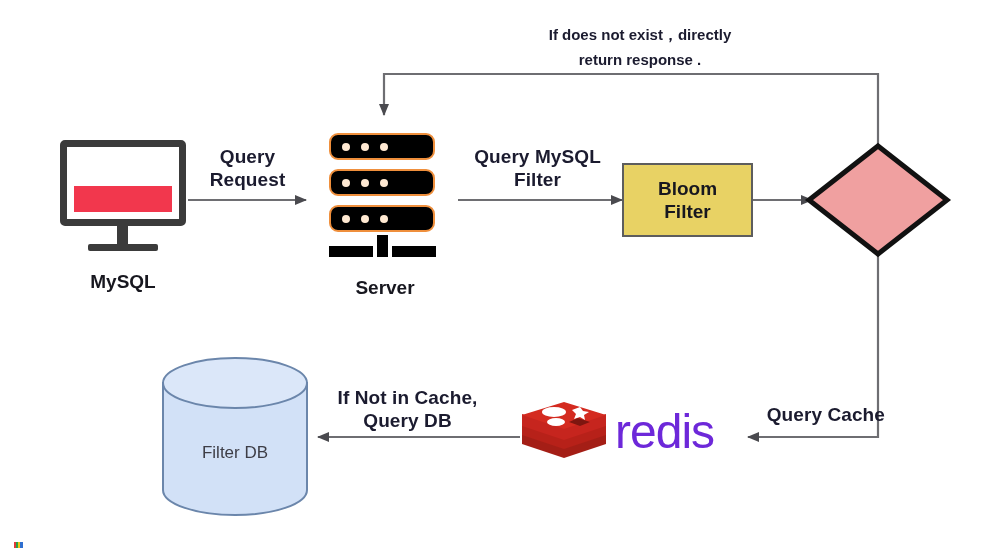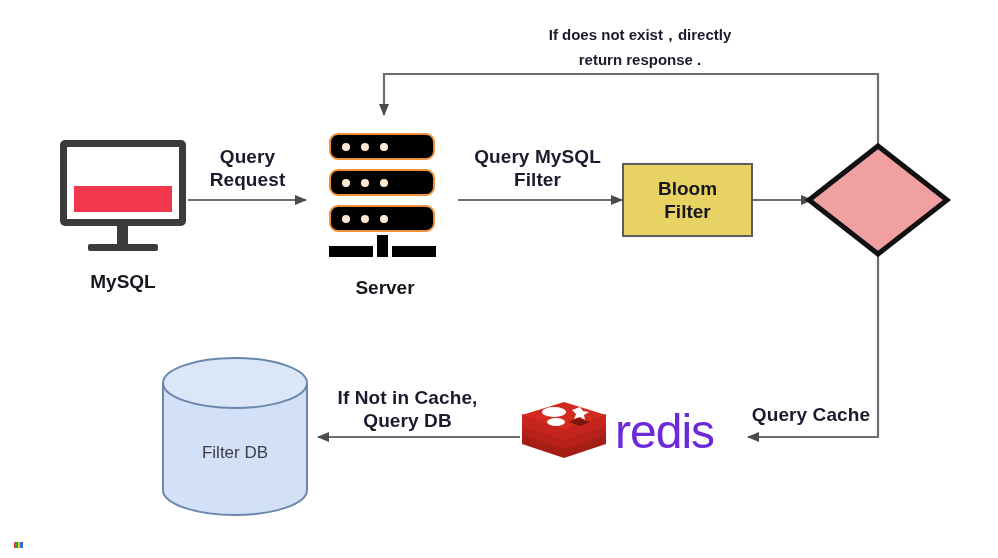--- a/index.html
+++ b/index.html
@@ -143,19 +143,19 @@
 
   <div class="toplbl" style="left:440px;top:22px;width:400px;">If does not exist，directly
 return response .</div>
 
   <div class="lbl" style="left:185px;top:145px;width:125px;">Query
 Request</div>
 
   <div class="lbl" style="left:455px;top:145px;width:165px;">Query MySQL
 Filter</div>
 
-  <div class="lbl" style="left:737px;top:403px;width:148px;">Query Cache</div>
+  <div class="lbl" style="left:737px;top:403px;width:148px;text-align:right;">Query Cache</div>
 
   <div class="lbl" style="left:315px;top:386px;width:185px;">If Not in Cache,
 Query DB</div>
 
   <div id="corner-mark"></div>
 </div>
 
 </body></html>

